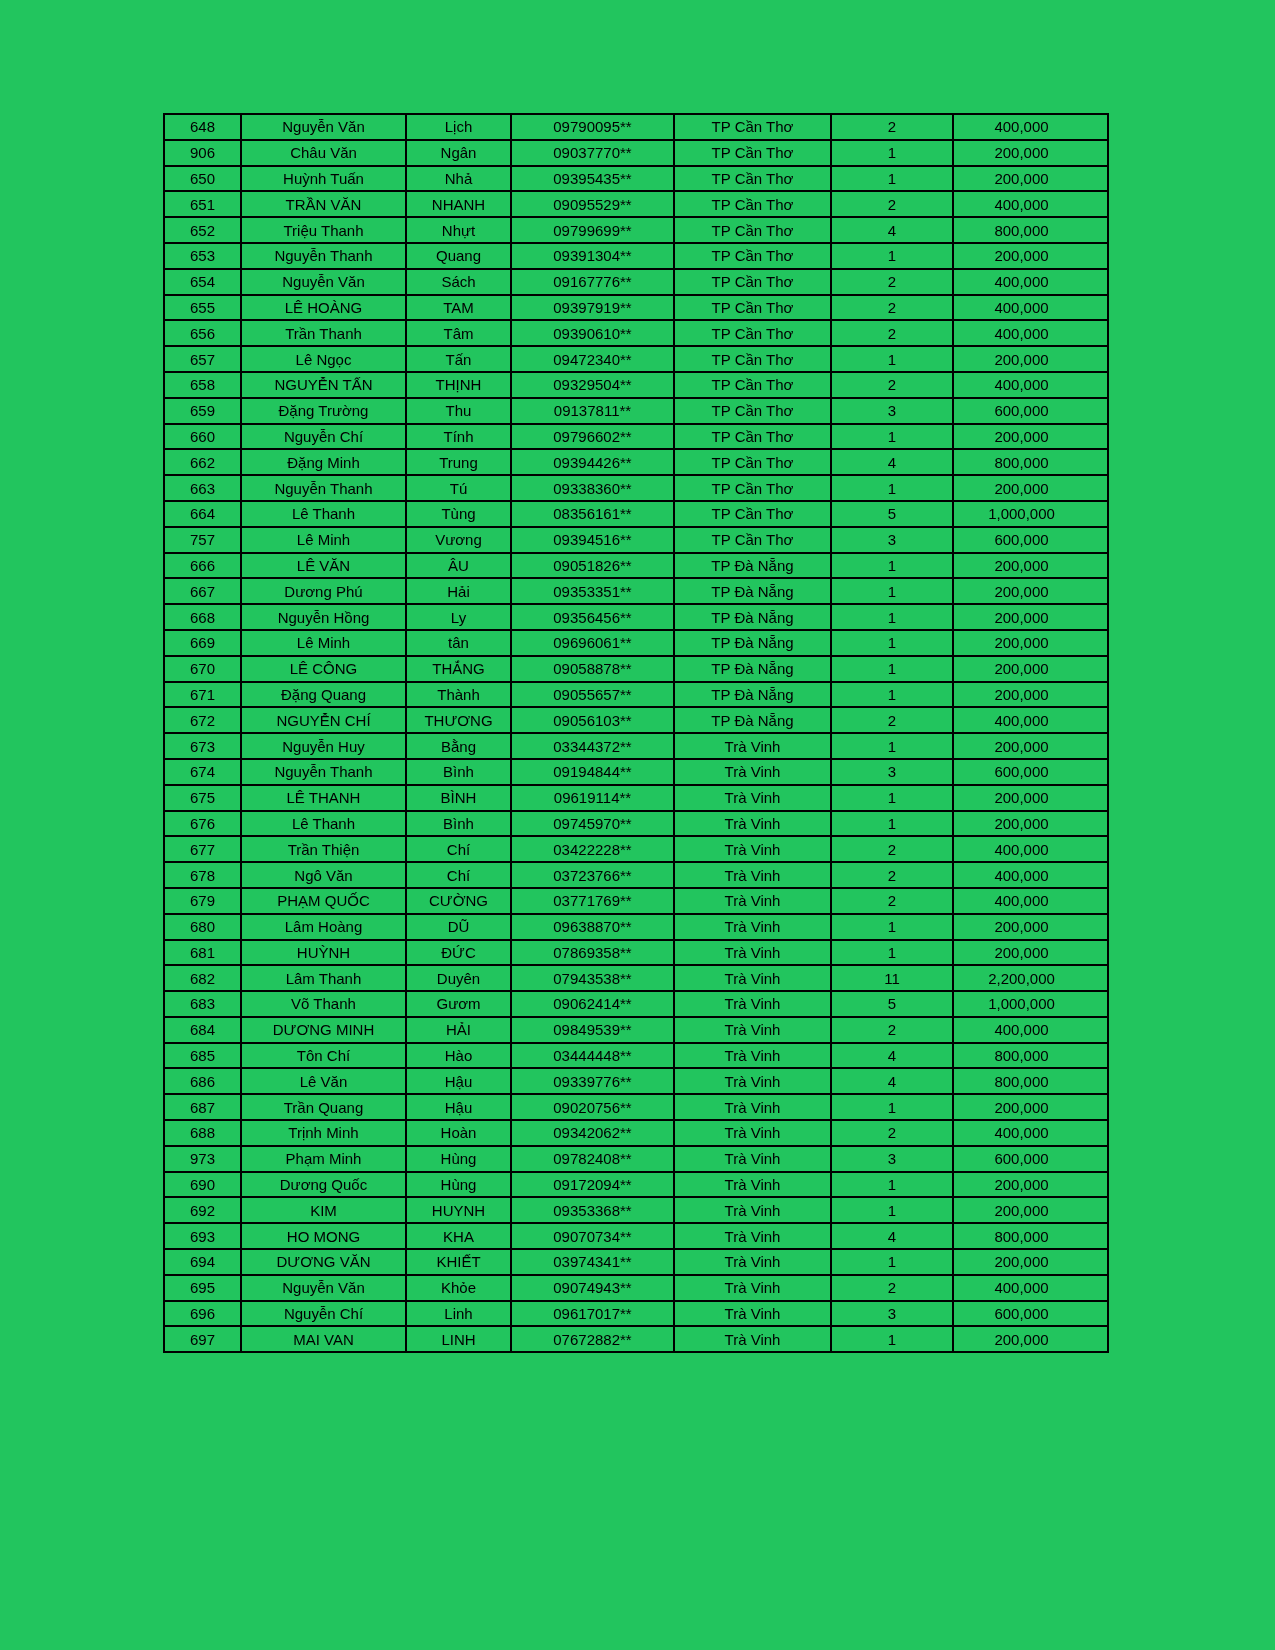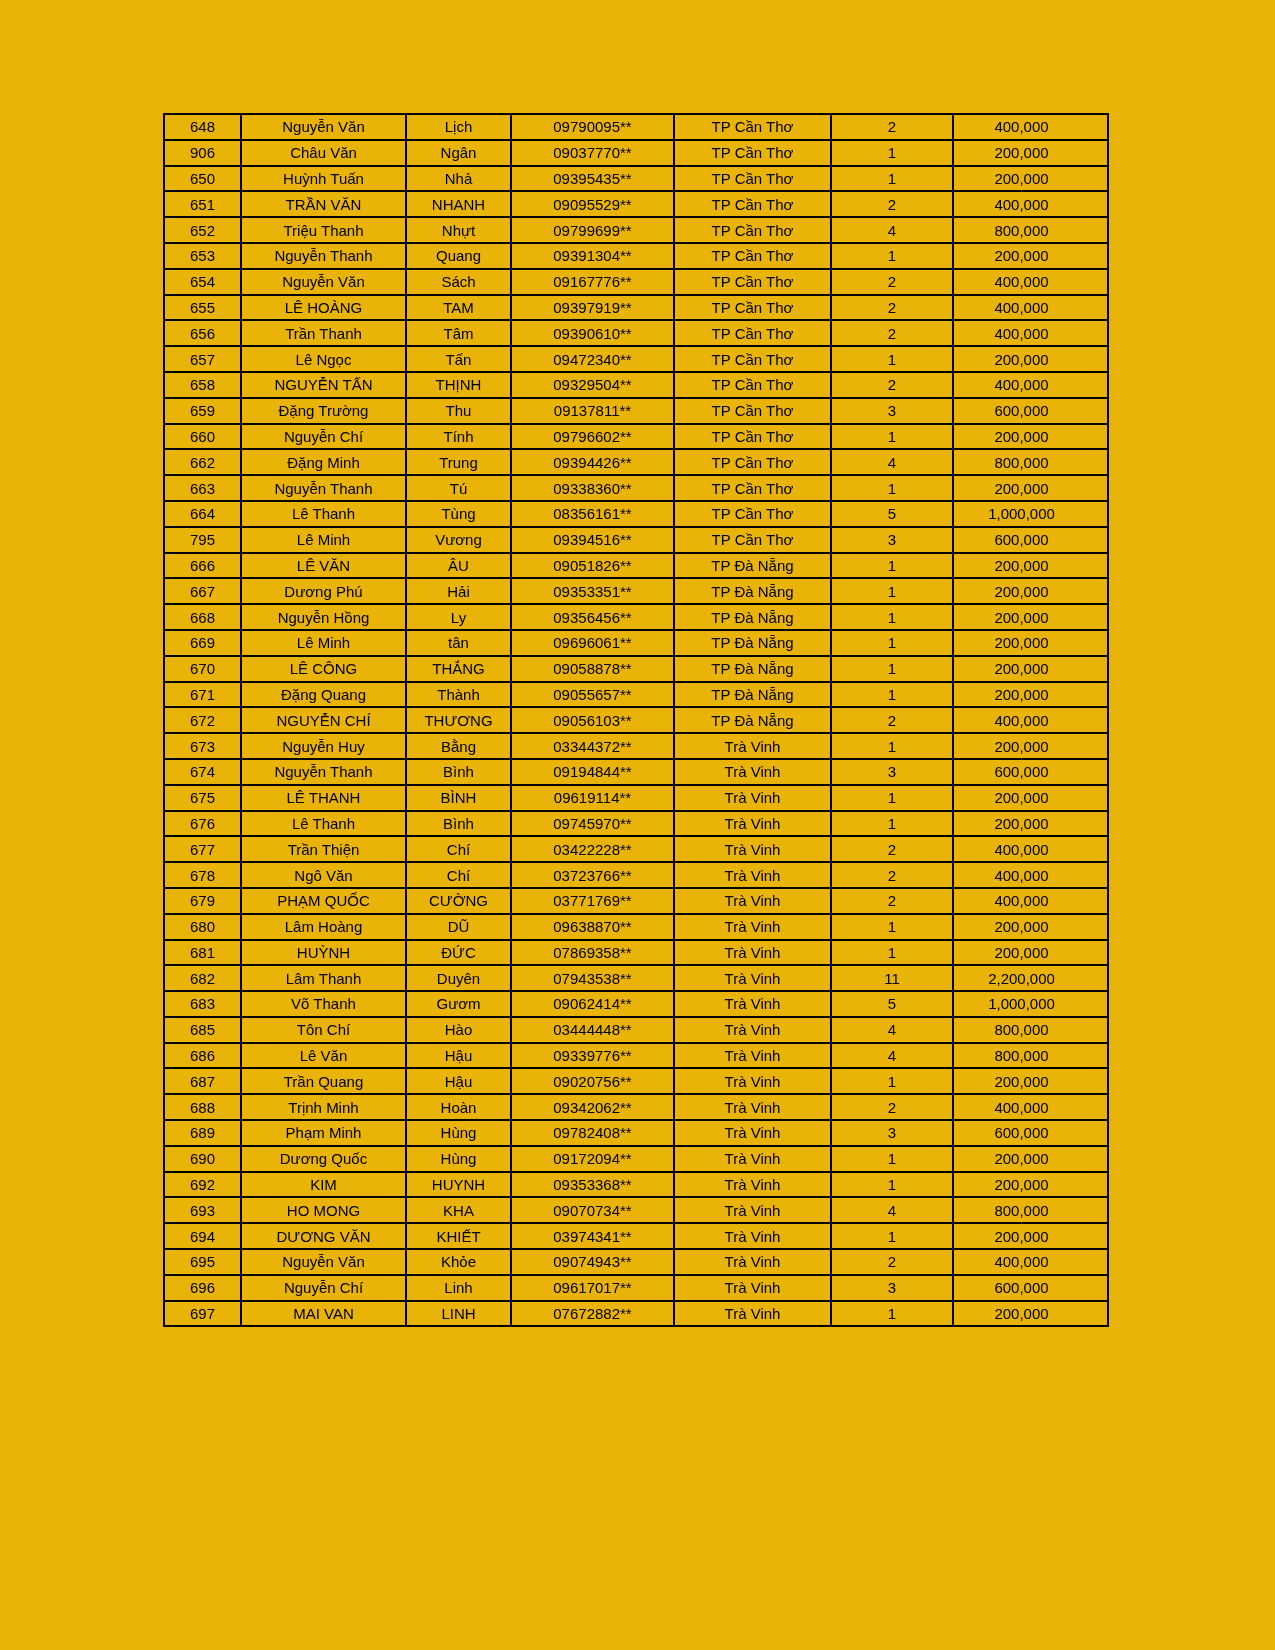--- a/index.html
+++ b/index.html
@@ -10,21 +10,21 @@
   body {
     width: 1275px;
     height: 1650px;
     font-family: "Liberation Sans", "DejaVu Sans", sans-serif;
     color: #000000;
   }
   .page {
     position: relative;
     width: 1275px;
     height: 1650px;
-    background: #eab308;
+    background: #22c55e;
     overflow: hidden;
   }
   table.donor-table {
     position: absolute;
     left: 163px;
     top: 113px;
     border-collapse: collapse;
     table-layout: fixed;
     width: 944px;
   }
@@ -205,21 +205,21 @@
         <tr>
           <td class="col-0">664</td>
           <td class="col-1">Lê Thanh</td>
           <td class="col-2">Tùng</td>
           <td class="col-3">08356161**</td>
           <td class="col-4">TP Cần Thơ</td>
           <td class="col-5">5</td>
           <td class="col-6">1,000,000</td>
         </tr>
         <tr>
-          <td class="col-0">795</td>
+          <td class="col-0">757</td>
           <td class="col-1">Lê Minh</td>
           <td class="col-2">Vương</td>
           <td class="col-3">09394516**</td>
           <td class="col-4">TP Cần Thơ</td>
           <td class="col-5">3</td>
           <td class="col-6">600,000</td>
         </tr>
         <tr>
           <td class="col-0">666</td>
           <td class="col-1">LÊ VĂN</td>
@@ -376,20 +376,29 @@
         <tr>
           <td class="col-0">683</td>
           <td class="col-1">Võ Thanh</td>
           <td class="col-2">Gươm</td>
           <td class="col-3">09062414**</td>
           <td class="col-4">Trà Vinh</td>
           <td class="col-5">5</td>
           <td class="col-6">1,000,000</td>
         </tr>
         <tr>
+          <td class="col-0">684</td>
+          <td class="col-1">DƯƠNG MINH</td>
+          <td class="col-2">HẢI</td>
+          <td class="col-3">09849539**</td>
+          <td class="col-4">Trà Vinh</td>
+          <td class="col-5">2</td>
+          <td class="col-6">400,000</td>
+        </tr>
+        <tr>
           <td class="col-0">685</td>
           <td class="col-1">Tôn Chí</td>
           <td class="col-2">Hào</td>
           <td class="col-3">03444448**</td>
           <td class="col-4">Trà Vinh</td>
           <td class="col-5">4</td>
           <td class="col-6">800,000</td>
         </tr>
         <tr>
           <td class="col-0">686</td>
@@ -412,21 +421,21 @@
         <tr>
           <td class="col-0">688</td>
           <td class="col-1">Trịnh Minh</td>
           <td class="col-2">Hoàn</td>
           <td class="col-3">09342062**</td>
           <td class="col-4">Trà Vinh</td>
           <td class="col-5">2</td>
           <td class="col-6">400,000</td>
         </tr>
         <tr>
-          <td class="col-0">689</td>
+          <td class="col-0">973</td>
           <td class="col-1">Phạm Minh</td>
           <td class="col-2">Hùng</td>
           <td class="col-3">09782408**</td>
           <td class="col-4">Trà Vinh</td>
           <td class="col-5">3</td>
           <td class="col-6">600,000</td>
         </tr>
         <tr>
           <td class="col-0">690</td>
           <td class="col-1">Dương Quốc</td>

